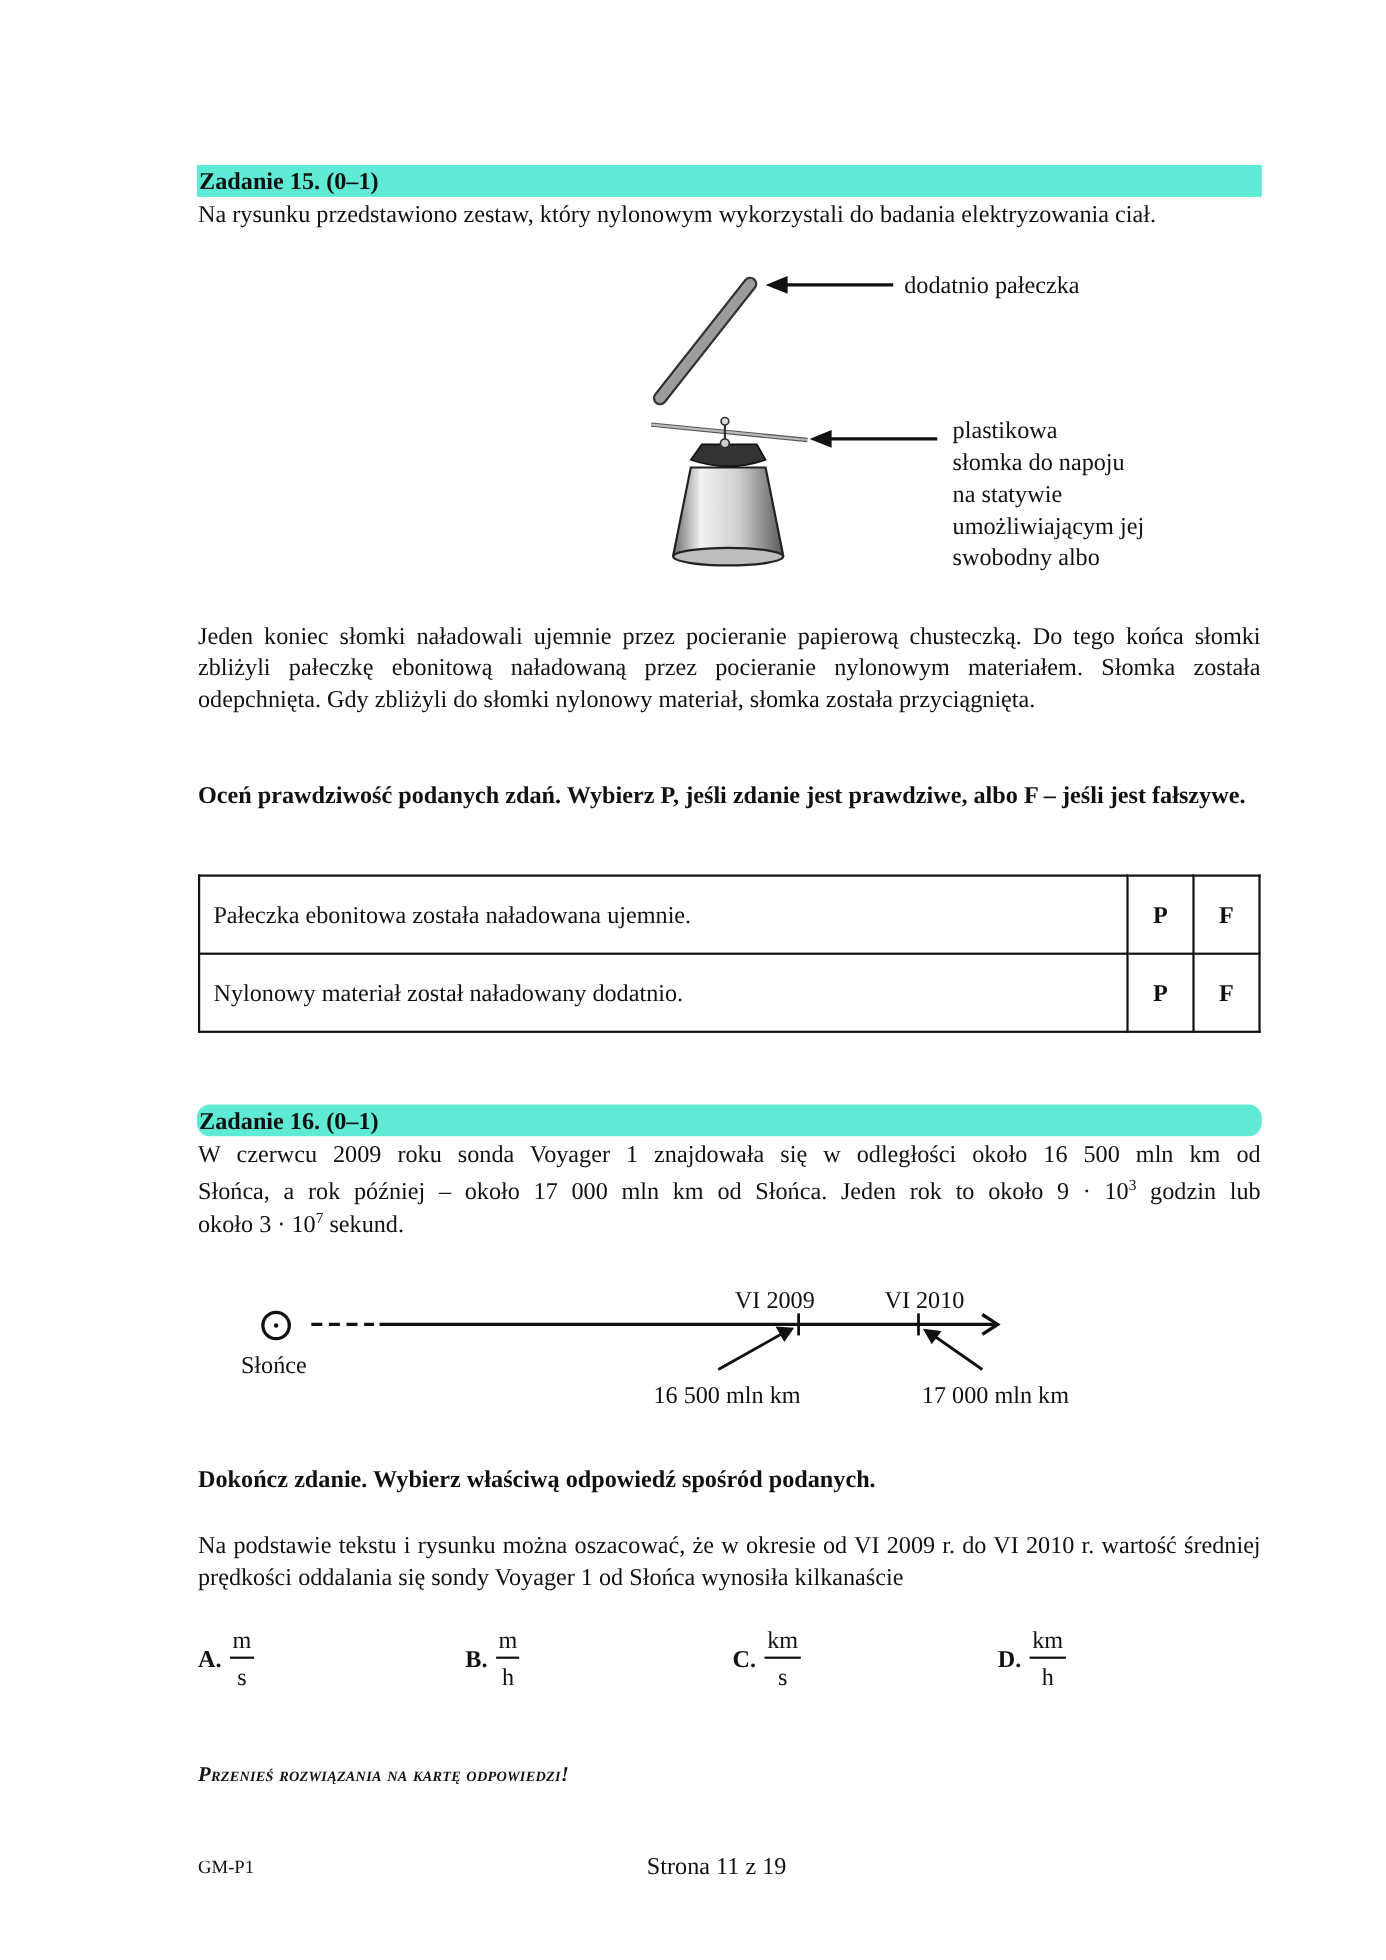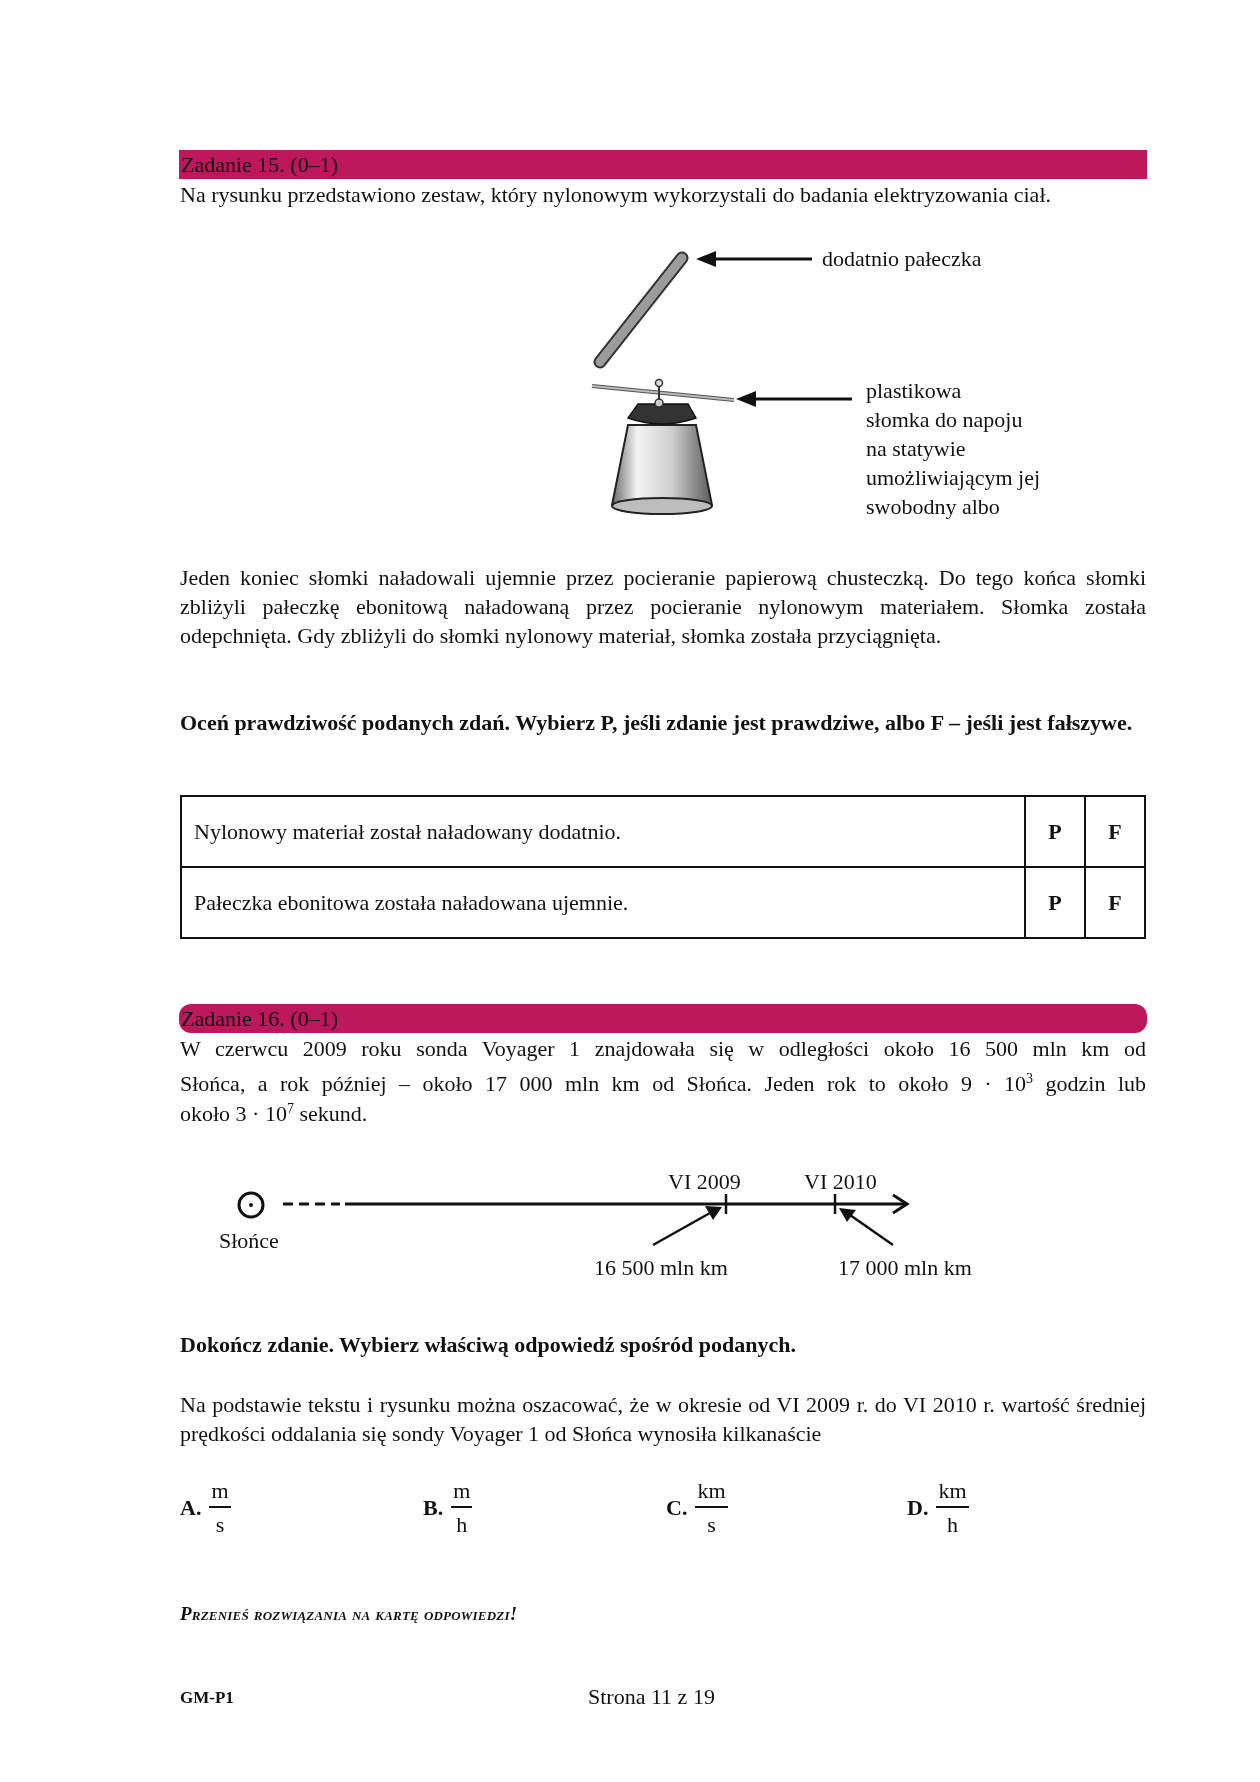--- a/index.html
+++ b/index.html
@@ -2,21 +2,21 @@
 <html><head>
 <meta charset="utf-8">
 <style>
   html, body { margin: 0; padding: 0; background: #ffffff; }
   body {
     width: 1260px; height: 1782px; position: relative; overflow: hidden;
     font-family: "Liberation Serif", "DejaVu Serif", serif; color: #111;
   }
   .task-header {
     position: absolute; left: 179px; width: 968px; height: 29px;
-    background: #be185d; font-weight: normal; font-size: 22px; line-height: 29px;
+    background: #5eead4; font-weight: bold; font-size: 22px; line-height: 29px;
     padding-left: 2px; box-sizing: border-box;
   }
   .para {
     position: absolute; left: 180px; width: 966px; font-size: 22px; line-height: 29px;
     text-align: justify;
   }
   .para.last-left { text-align-last: left; }
   .bold { font-weight: bold; }
   .label { position: absolute; font-size: 22px; line-height: 29px; }
   table.pf {
@@ -28,21 +28,21 @@
   .answers { position: absolute; top: 1468px; left: 180px; width: 966px; height: 80px; }
   .ans { position: absolute; top: 0; display: flex; align-items: center; height: 80px; }
   .ans .letter { font-weight: bold; font-size: 22px; margin-right: 8px; }
   .frac { display: inline-flex; flex-direction: column; align-items: center; font-size: 22px; line-height: 26px; }
   .frac .num { border-bottom: 2px solid #111; padding: 0 2px 2px 2px; }
   .frac .den { padding-top: 4px; }
   .footer-note {
     position: absolute; left: 180px; top: 1603px; font-size: 19px; font-style: italic; font-weight: bold;
     font-variant: small-caps; letter-spacing: 0.2px;
   }
-  .footer-code { position: absolute; left: 180px; top: 1688px; font-size: 17px; font-weight: bold; }
+  .footer-code { position: absolute; left: 180px; top: 1688px; font-size: 17px; font-weight: normal; }
   .footer-page { position: absolute; left: 588px; top: 1684px; font-size: 22px; }
   svg { position: absolute; overflow: visible; }
 </style>
 </head>
 <body>
 
 <div class="task-header" style="top:150px;">Zadanie 15. (0–1)</div>
 <div class="para last-left" style="top:180px;">Na rysunku przedstawiono zestaw, który nylonowym wykorzystali do badania elektryzowania ciał.</div>
 
 <svg style="left:0;top:0;" width="1260" height="560">
@@ -88,26 +88,26 @@
 <div class="label" style="left:866px;top:434px;">na statywie</div>
 <div class="label" style="left:866px;top:463px;">umożliwiającym jej</div>
 <div class="label" style="left:866px;top:492px;">swobodny albo</div>
 
 <div class="para last-left" style="top:563px;">Jeden koniec słomki naładowali ujemnie przez pocieranie papierową chusteczką. Do tego końca słomki zbliżyli pałeczkę ebonitową naładowaną przez pocieranie nylonowym materiałem. Słomka została odepchnięta. Gdy zbliżyli do słomki nylonowy materiał, słomka została przyciągnięta.</div>
 <div class="para bold last-left" style="top:708px;">Oceń prawdziwość podanych zdań. Wybierz P, jeśli zdanie jest prawdziwe, albo F – jeśli jest fałszywe.</div>
 
 <table class="pf">
   <tbody>
       <tr>
-    <td>Nylonowy materiał został naładowany dodatnio.</td>
+    <td>Pałeczka ebonitowa została naładowana ujemnie.</td>
     <td class="opt">P</td>
     <td class="opt">F</td>
   </tr>
   <tr>
-    <td>Pałeczka ebonitowa została naładowana ujemnie.</td>
+    <td>Nylonowy materiał został naładowany dodatnio.</td>
     <td class="opt">P</td>
     <td class="opt">F</td>
   </tr>
 </tbody>
   </table>
 
 <div class="task-header" style="top:1004px;border-radius:12px;">Zadanie 16. (0–1)</div>
 <div class="para" style="top:1034px;text-align-last:justify;">W czerwcu 2009 roku sonda Voyager 1 znajdowała się w odległości około 16 500 mln km od</div>
 <div class="para" style="top:1064px;text-align-last:justify;"><span>Słońca, a rok później – około 17 000 mln km od Słońca. Jeden rok to około 9 · 10</span><sup style="font-size:14px;">3</sup><span> godzin lub</span></div>
 <div class="para" style="top:1094px;"><span>około 3 · 10</span><sup style="font-size:14px;">7</sup><span> sekund.</span></div>

